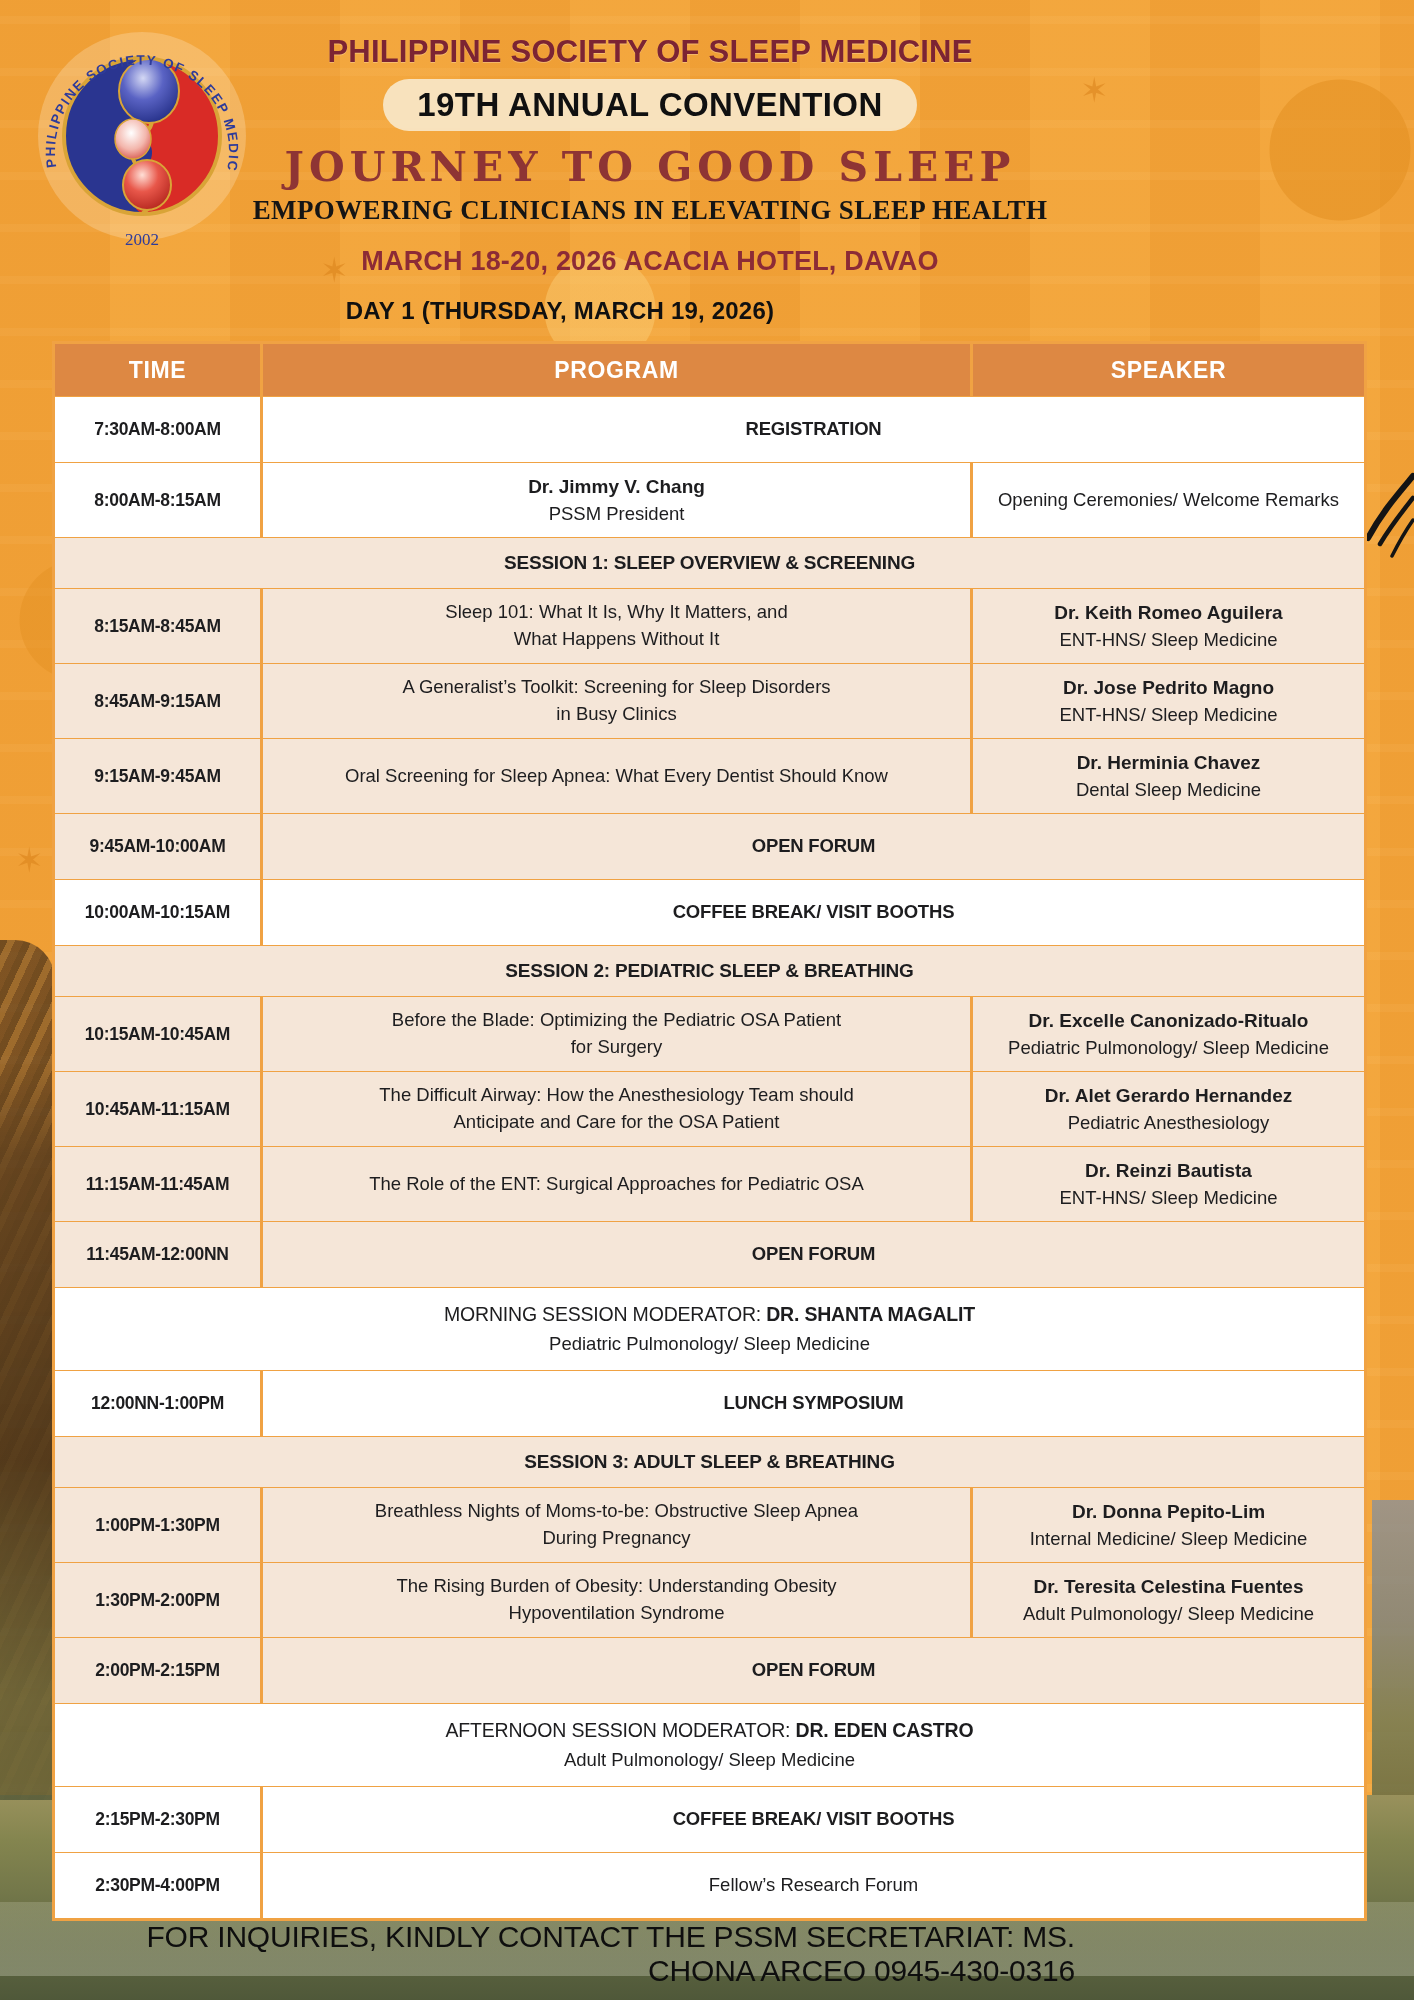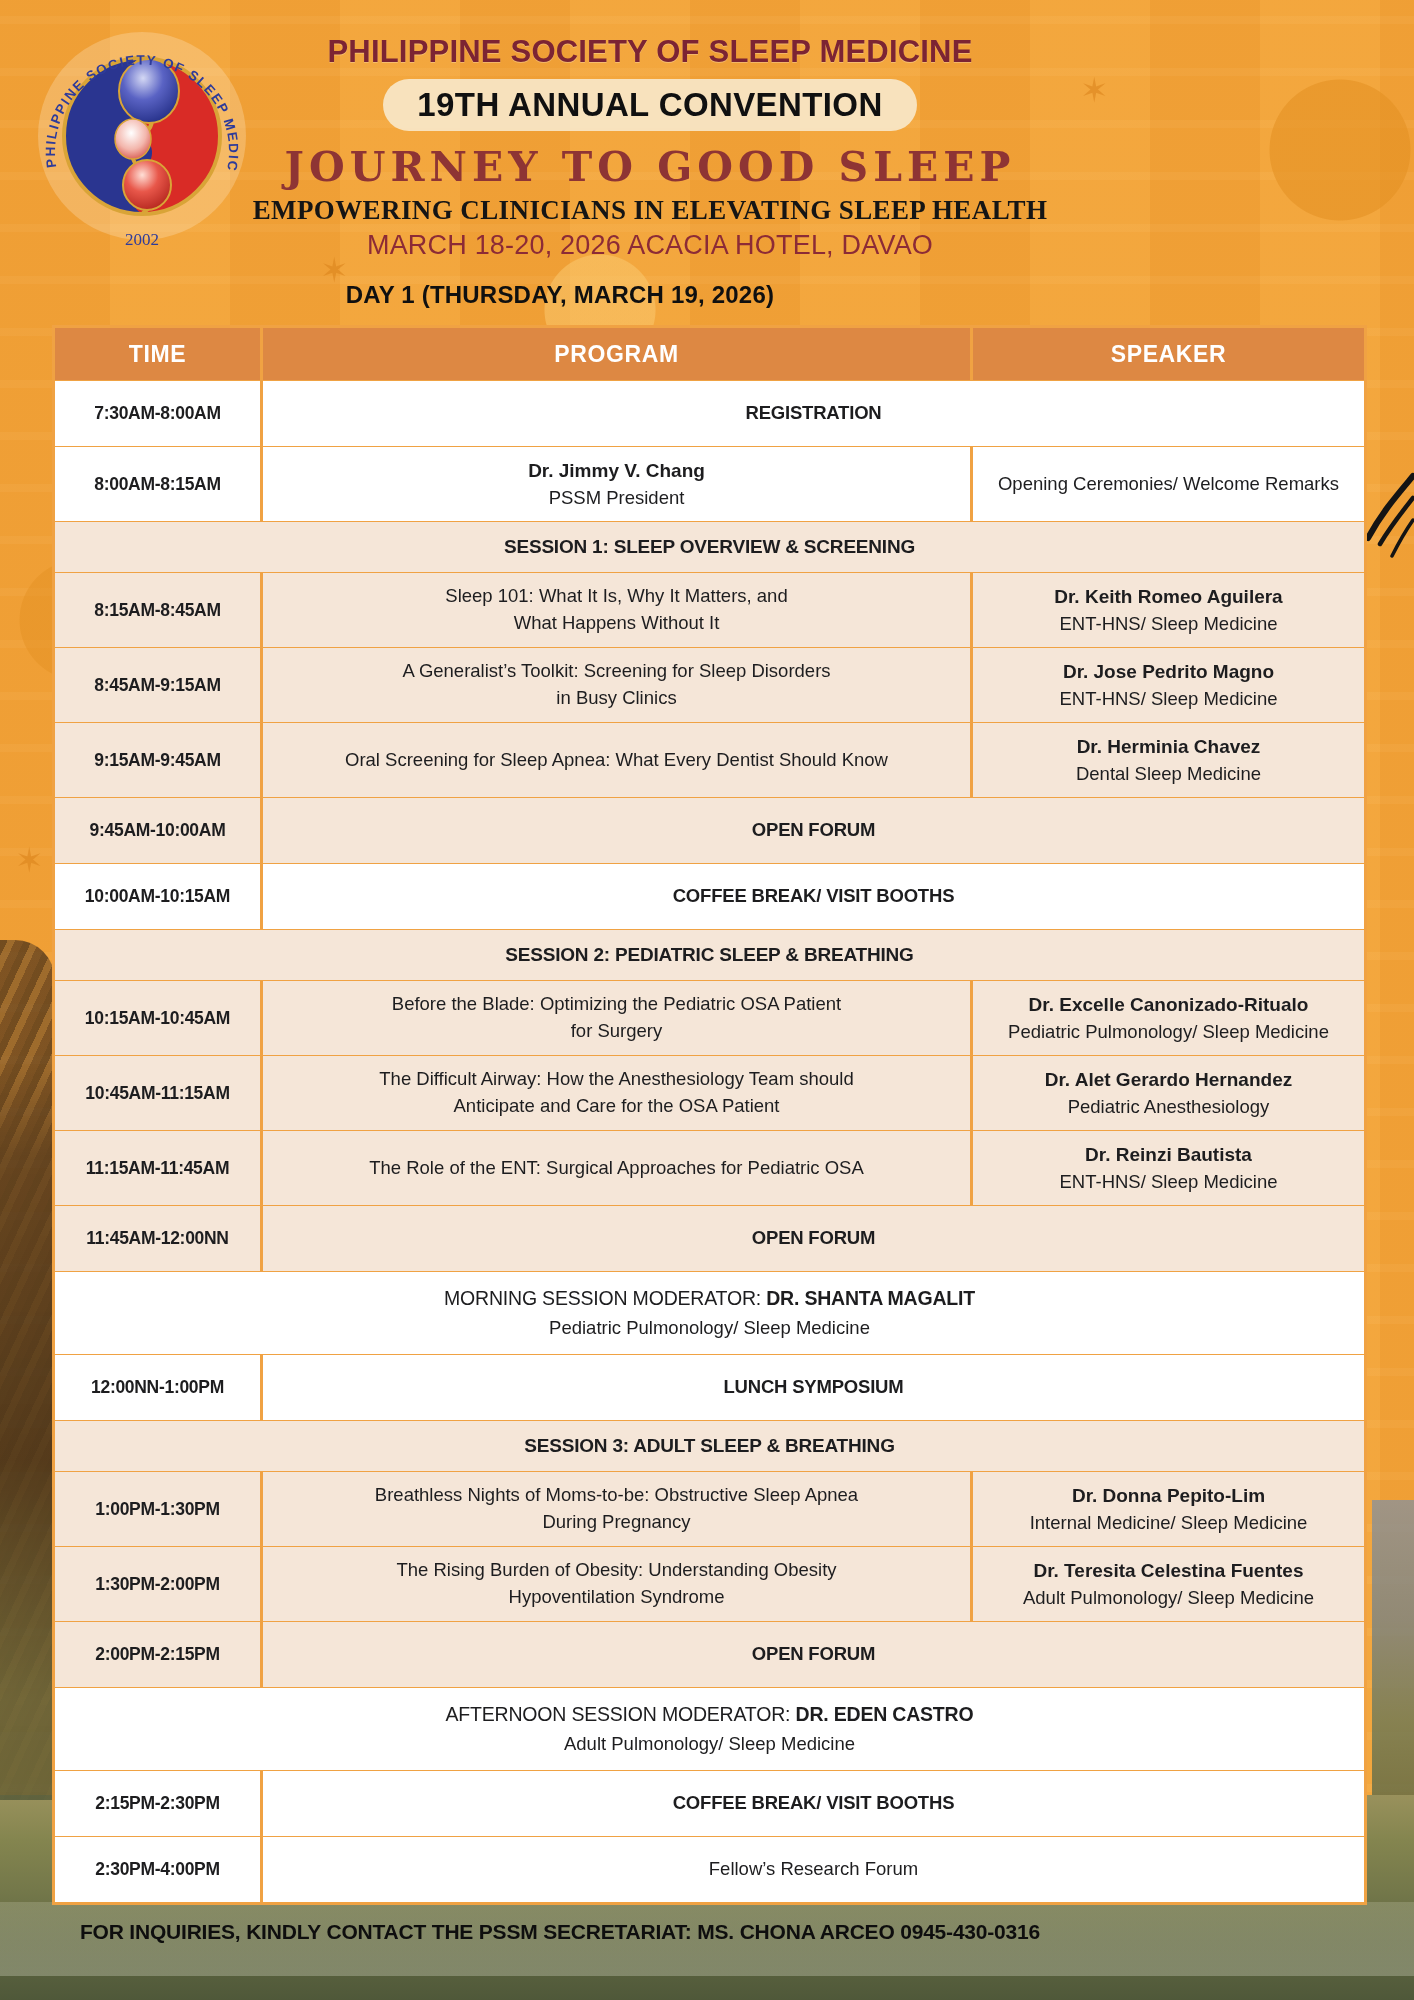--- a/index.html
+++ b/index.html
@@ -61,21 +61,21 @@
     padding:7px 34px;font-size:33px;font-weight:700;color:#101010;letter-spacing:.4px;
   }
   .theme{
     margin-top:12px;font-family:"DejaVu Serif", serif;font-weight:700;
     font-size:41px;color:#8E3434;letter-spacing:5px;
   }
   .tagline{
     margin-top:4px;font-family:"Liberation Serif", serif;font-weight:700;
     font-size:27px;color:#151515;letter-spacing:.4px;
   }
-  .date-venue{margin-top:4px;font-size:27px;font-weight:400;color:#8C2B36;letter-spacing:.2px;}
+  .date-venue{margin-top:20px;font-size:27px;font-weight:700;color:#8C2B36;letter-spacing:.2px;}
   .day-title{
     position:relative;z-index:2;width:1030px;margin:20px 0 0 45px;text-align:center;
     font-size:24px;font-weight:700;color:#101010;letter-spacing:.2px;
   }
 
   
   .pssm-table{
     position:relative;z-index:2;
     width:1309px;margin:16px 0 0 52px;
     background:#F0A243;padding:3px;
@@ -103,22 +103,22 @@
   .spk-name{font-size:19px;font-weight:700;line-height:1.35;}
   .spk-field{font-size:18.5px;line-height:1.3;margin-top:2px;}
   .session-cell{font-size:19px;font-weight:700;letter-spacing:-.2px;}
   .moderator-cell{font-size:19.5px;}
   .mod-prefix{font-weight:400;letter-spacing:-.2px;}
   .mod-name{font-weight:700;letter-spacing:-.2px;}
   .mod-field{font-size:18.5px;margin-top:7px;}
 
   
   .footer{
-    position:absolute;z-index:3;top:1920px;left:45px;width:1030px;text-align:center;
-    font-size:21px;font-weight:700;color:#0e0e0e;letter-spacing:-.2px;
+    position:absolute;z-index:3;top:1920px;left:45px;width:1030px;text-align:right;
+    font-size:30px;font-weight:400;color:#0e0e0e;letter-spacing:-.2px;
   }
 </style>
 </head>
 <body>
 
 <div class="poster">
 
   <div class="bg-pattern"></div>
   <span class="pattern-star" style="left:320px;top:250px;">✶</span>
   <span class="pattern-star" style="left:1080px;top:70px;">✶</span>

